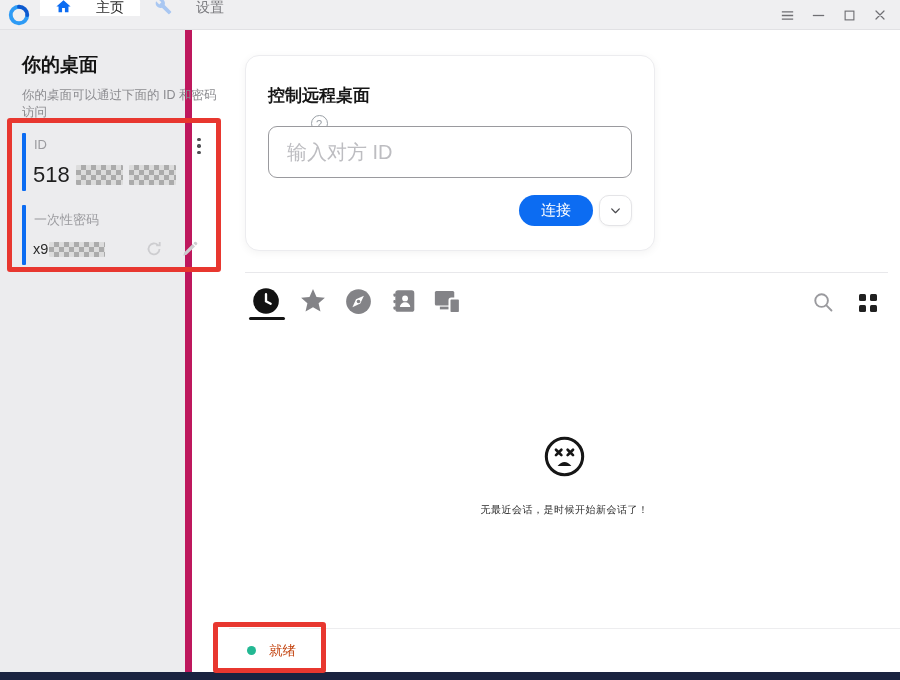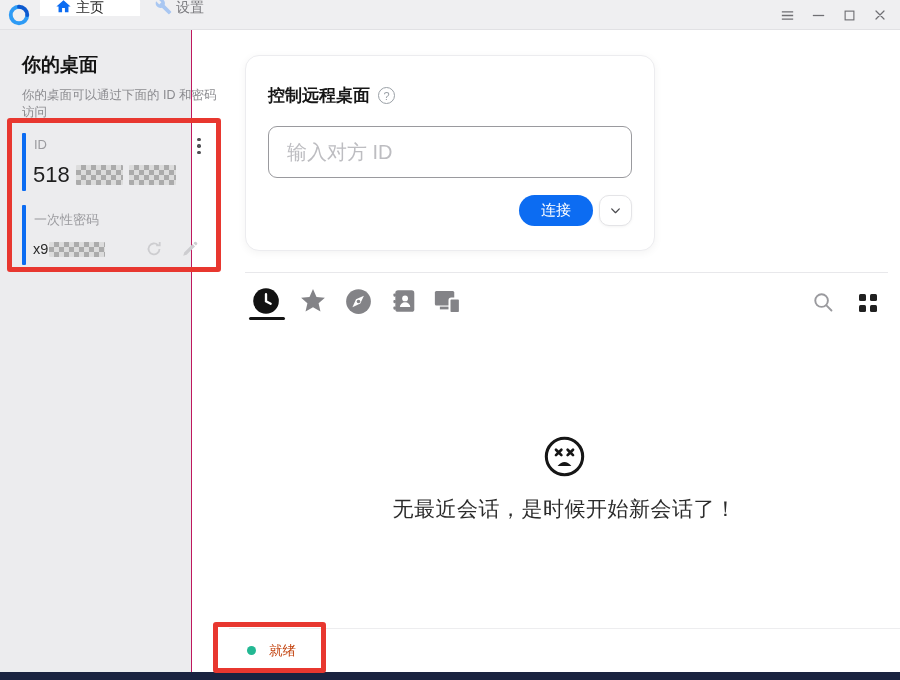--- a/index.html
+++ b/index.html
@@ -4,30 +4,30 @@
 <style>
   * { margin:0; padding:0; box-sizing:border-box; }
   html,body { width:900px; height:680px; }
   body { font-family:"Liberation Sans","DejaVu Sans",sans-serif; background:#fff; }
   .app { position:relative; width:900px; height:680px; overflow:hidden; background:#fff; }
 
   
   .topbar { position:absolute; top:0; left:0; width:900px; height:30px;
             background:#EFEFF1; border-bottom:1px solid #E1E1E4; }
   .logo { position:absolute; left:8px; top:4px; width:22px; height:22px; }
-  .tab { position:absolute; top:0; height:16px; display:flex; align-items:center; gap:4px;
+  .tab { position:absolute; top:0; height:16px; display:flex; align-items:center; gap:24px;
          font-size:14px; cursor:default; }
   .tab-home { left:40px; width:100px; background:#FFFFFF; padding-left:15px; color:#2b2b2b; }
   .tab-settings { left:142px; width:88px; padding-left:13px; color:#7a7a7e;align-items:center; }
   .winctl { position:absolute; right:0; top:0; height:30px; display:flex; align-items:center; gap:11px; padding-right:10px; }
   .winbtn { width:20px; height:20px; display:flex; align-items:center; justify-content:center; color:#6f6f73; }
 
   
   .sidebar { position:absolute; left:0; top:30px; width:192px; height:643px;
-             background:#ECECEE; border-right:1px solid #be185d; }
+             background:#ECECEE; border-right:7px solid #be185d; }
   .sb-title { position:absolute; left:22px; top:22px; font-size:19px; font-weight:bold; color:#141414; }
   .sb-sub { position:absolute; left:22px; top:57px; width:196px; font-size:12.5px; line-height:17px; color:#8b8b8f; }
   .vbar { position:absolute; width:4px; background:#0C6CF2; border-radius:1px; }
   .vbar1 { left:22px; top:103px; height:58px; }
   .vbar2 { left:22px; top:175px; height:60px; }
   .id-label { position:absolute; left:34px; top:107px; font-size:13px; color:#9b9b9f;text-align:right; }
   .kebab { position:absolute; left:192px; top:105px; width:14px; height:22px;
            display:flex; flex-direction:column; align-items:center; gap:3px; justify-content:center; }
   .kebab i { width:3.4px; height:3.4px; border-radius:50%; background:#4f4f53; }
   .id-value { position:absolute; left:33px; top:132px; font-size:22px; color:#1e1e1e; display:flex; align-items:center; gap:6px; }
@@ -39,42 +39,42 @@
   .pw-label { position:absolute; left:34px; top:181px; font-size:13px; color:#9b9b9f; }
   .pw-value { position:absolute; left:33px; top:211px; font-size:14.5px; color:#2a2a2a; display:flex; align-items:center; }
   .m-pw { width:56px; height:15px; margin-left:1px; }
   .pw-icons { position:absolute; left:145px; top:210px; display:flex; gap:18px; }
 
   
   .main { position:absolute; left:229px; top:30px; width:671px; height:643px; background:#fff; }
   .card { position:absolute; left:16px; top:25px; width:410px; height:196px; background:#fff;
           border:1px solid #ECECEF; border-radius:14px; box-shadow:0 2px 8px rgba(0,0,0,.05); }
   .card-title { position:absolute; left:22px; top:28px; font-size:17px; font-weight:bold; color:#161616;
-                display:flex; align-items:center; gap:8px; }
+                display:flex; align-items:center; gap:8px;flex-direction:column; }
   .help-circle { width:17px; height:17px; border:1.4px solid #9aa0a6; border-radius:50%;
                  font-size:11px; font-weight:normal; color:#9aa0a6; display:flex; align-items:center; justify-content:center; }
   .peer-input { position:absolute; left:22px; top:70px; width:364px; height:52px;
                 border:1.5px solid #9a9a9e; border-radius:9px; padding:18px 18px;
                 font-size:20px; color:#222; outline:none; background:#fff; font-family:inherit; }
   .peer-input::placeholder { color:#BDBDC1; }
   .connect-btn { position:absolute; left:273px; top:139px; width:74px; height:31px; border:none;
                  background:#0C6CF2; color:#fff; font-size:15px; border-radius:15.5px; font-family:inherit; }
   .connect-menu-btn { position:absolute; left:353px; top:139px; width:33px; height:31px; background:#fff;
                       border:1px solid #E4E4E7; border-radius:10px; box-shadow:0 1px 3px rgba(0,0,0,.05);
                       display:flex; align-items:center; justify-content:center; }
   .hsep { position:absolute; left:16px; top:242px; width:643px; height:1px; background:#E8E8EB; }
   .stab { position:absolute; top:256px; width:30px; height:30px; display:flex; align-items:center; justify-content:center; }
   .stab-underline { position:absolute; left:20px; top:287px; width:36px; height:3px; background:#141414; border-radius:2px; }
   .icon-search { position:absolute; left:583px; top:261px; }
   .icon-grid { position:absolute; left:630px; top:264px; width:18px; height:18px;
                display:grid; grid-template-columns:1fr 1fr; gap:3.5px; }
   .icon-grid i { background:#202020; border-radius:1.5px; }
   .empty { position:absolute; left:0; top:405px; width:671px; text-align:center; }
   .empty svg { display:inline-block; }
-  .empty-msg { margin-top:13px; font-size:21px; color:#2b2b2b; letter-spacing:.5px; }
+  .empty-msg { margin-top:21px; font-size:10px; color:#2b2b2b; letter-spacing:.5px; }
 
   
   .statusbar { position:absolute; left:229px; top:628px; width:671px; height:44px;
                border-top:1px solid #EDEDEF; background:#fff; display:flex; align-items:center; padding-left:18px; }
   .status-dot { width:9px; height:9px; border-radius:50%; background:#23B893; margin-right:13px; }
   .status-text { font-size:13.5px; color:#c2410c; }
 
   .navybar { position:absolute; left:0; bottom:0; width:900px; height:8px; background:#1A2340; }
 
   

